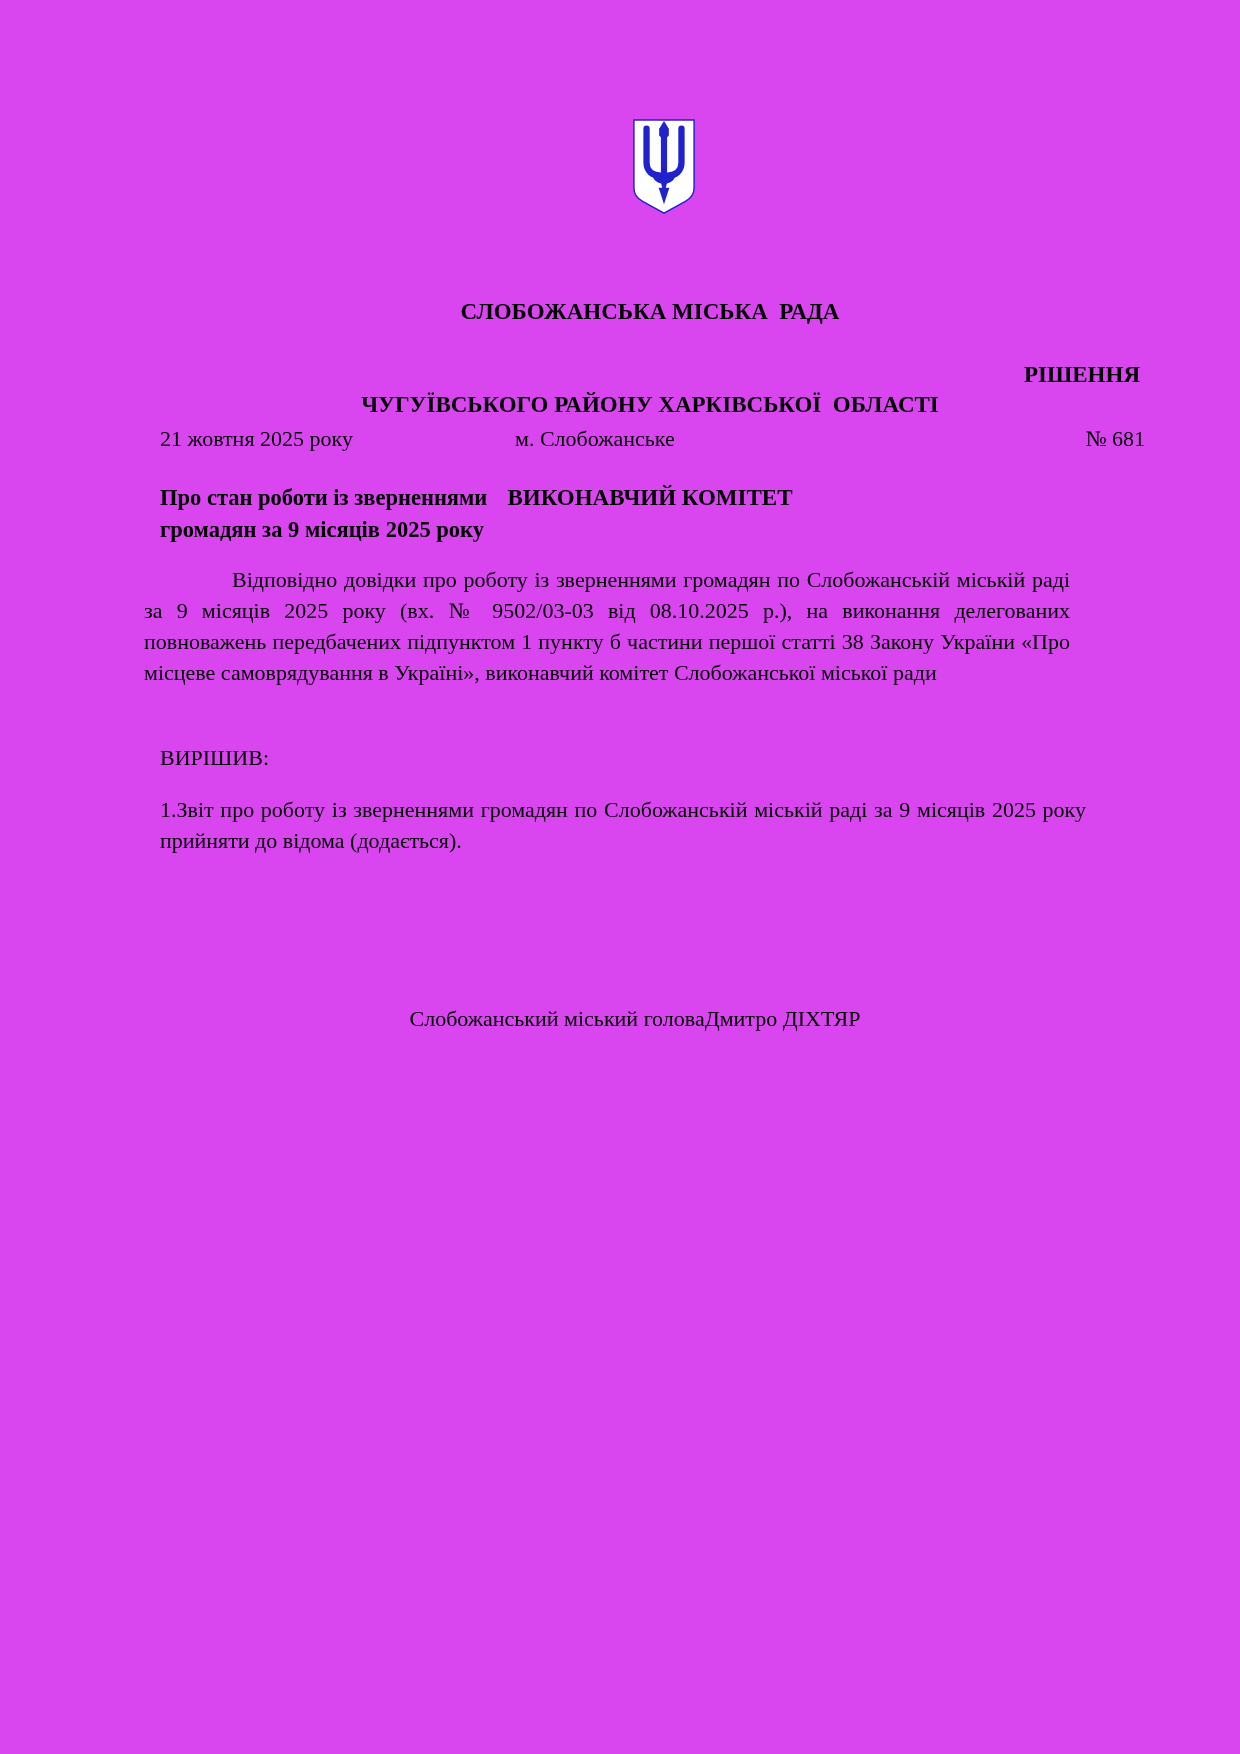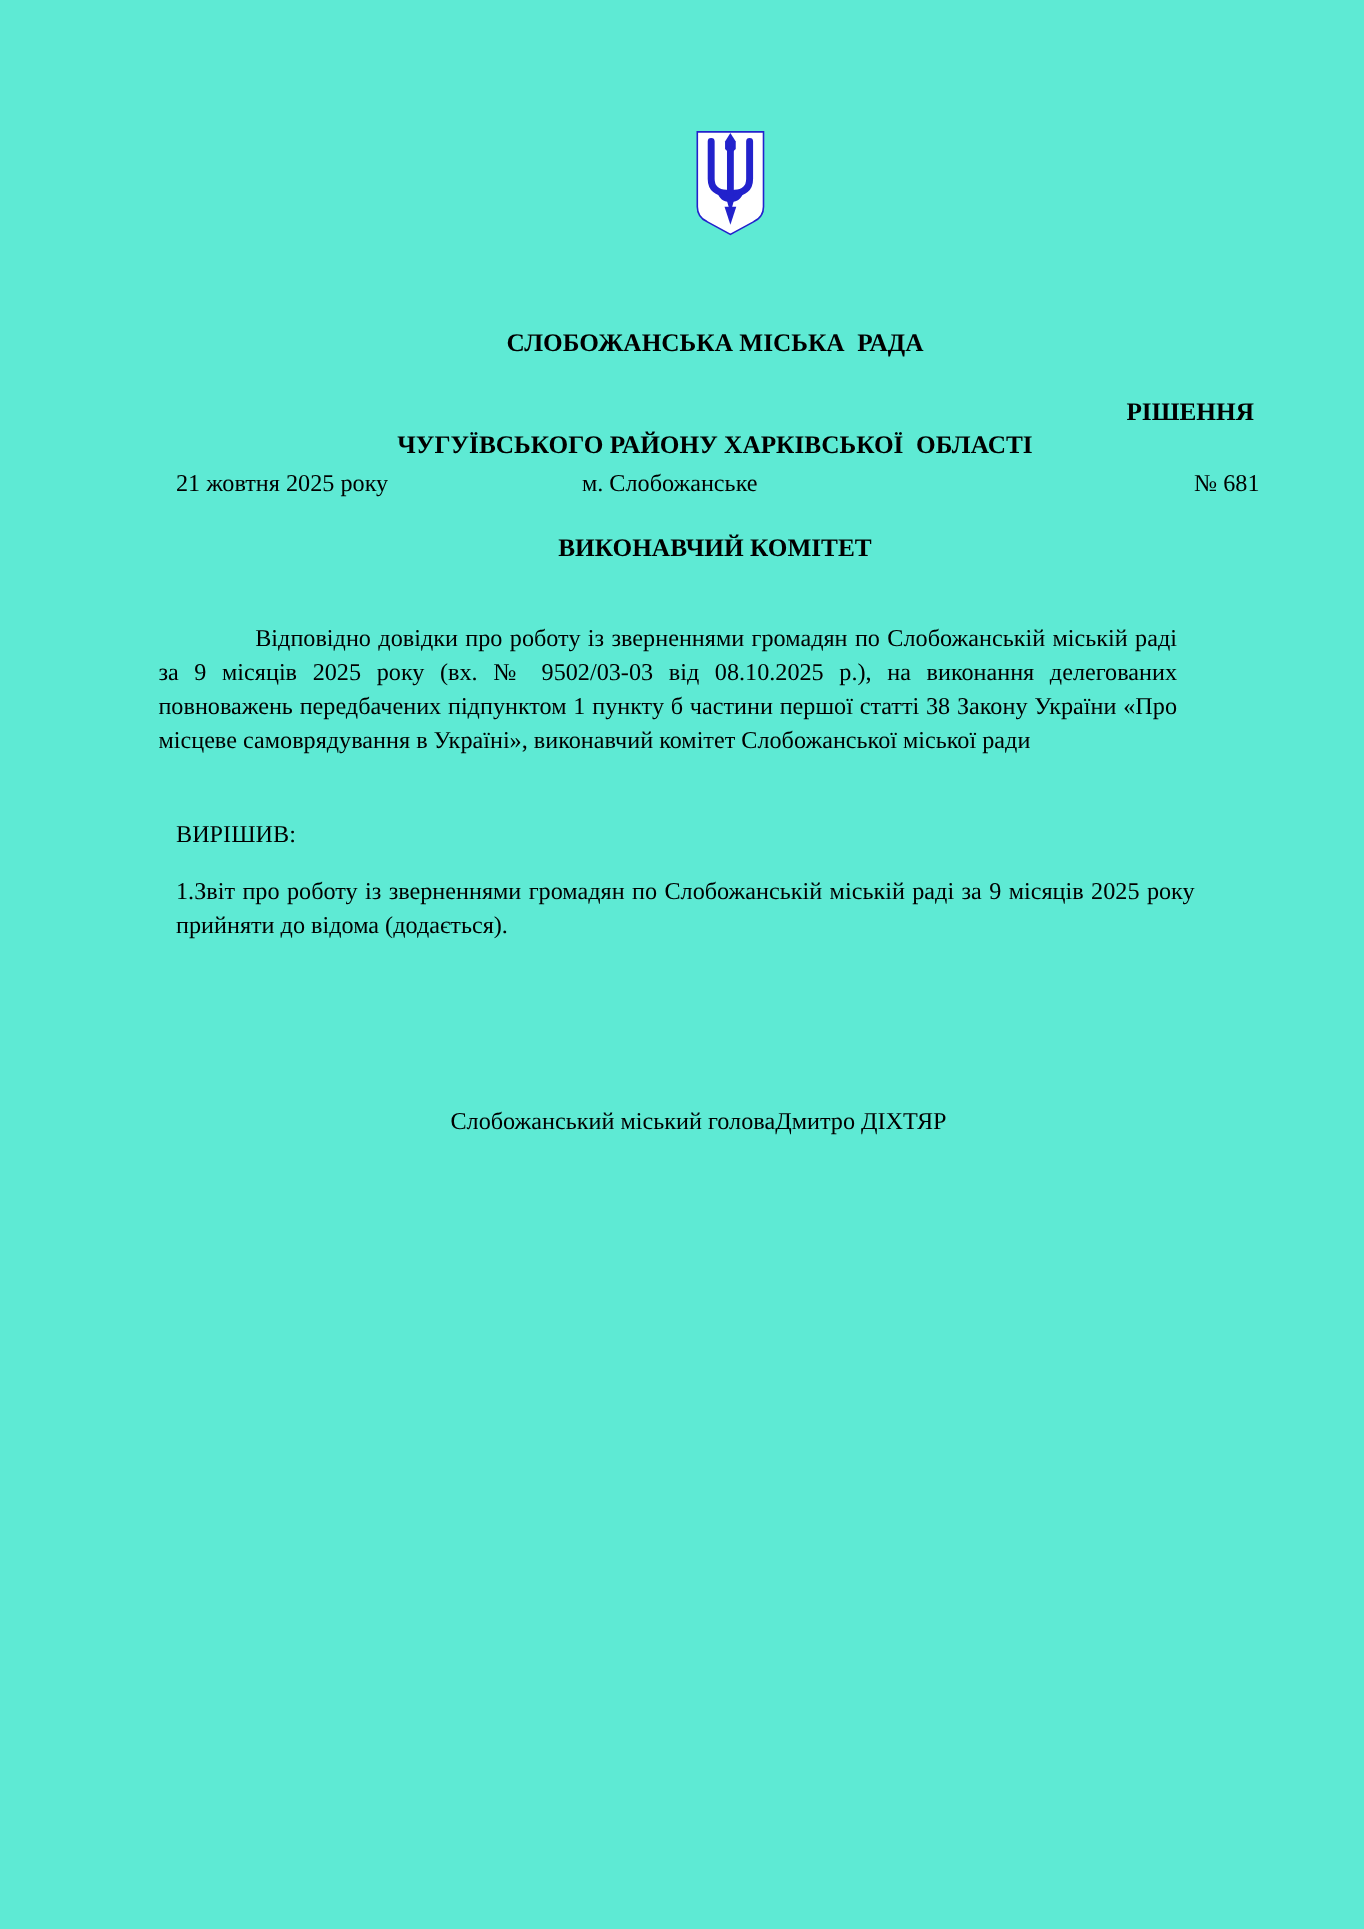--- a/index.html
+++ b/index.html
@@ -7,21 +7,21 @@
   body {
     width: 1240px;
     height: 1754px;
     font-family: "Liberation Serif", "DejaVu Serif", serif;
     color: #000000;
   }
   .page {
     position: relative;
     width: 1240px;
     height: 1754px;
-    background: #5eead4;
+    background: #d946ef;
     font-size: 22px;
     overflow: hidden;
   }
   .emblem {
     position: absolute;
     left: 630px;
     top: 117px;
     width: 68px;
     height: 99px;
   }
@@ -48,21 +48,21 @@
   }
   .meta-row {
     position: absolute;
     left: 160px;
     top: 423px;
     width: 985px;
     height: 31px;
     line-height: 31px;
   }
   .meta-date { position: absolute; left: 0; white-space: pre; }
-  .meta-place { position: absolute; left: 369px; white-space: pre; }
+  .meta-place { position: absolute; left: 355px; white-space: pre; }
   .meta-number { position: absolute; right: 0; white-space: pre; }
   .subject {
     position: absolute;
     left: 160px;
     top: 482px;
     font-weight: 700;
     font-size: 22.5px;
     line-height: 32px;
   }
   .intro {
@@ -129,20 +129,24 @@
   </div>
 
   <div class="doc-type">РІШЕННЯ</div>
 
   <div class="meta-row">
     <span class="meta-date">21 жовтня 2025 року</span>
     <span class="meta-place">м. Слобожанське</span>
     <span class="meta-number">№ 681</span>
   </div>
 
+  <div class="subject">
+    <div>Про стан роботи із зверненнями</div>
+    <div>громадян за 9 місяців 2025 року</div>
+  </div>
 
   <p class="intro">Відповідно довідки про роботу із зверненнями громадян по Слобожанській міській раді за 9 місяців 2025 року (вх. № 9502/03-03 від 08.10.2025 р.), на виконання делегованих повноважень передбачених підпунктом 1 пункту б частини першої статті 38 Закону України «Про місцеве самоврядування в Україні», виконавчий комітет Слобожанської міської ради</p>
 
   <div class="resolved">ВИРІШИВ:</div>
 
   <div class="items">
     <p class="item">1.Звіт про роботу із зверненнями громадян по Слобожанській міській раді за 9 місяців 2025 року прийняти до відома (додається).</p>
   </div>
 
   <div class="signature-row">

